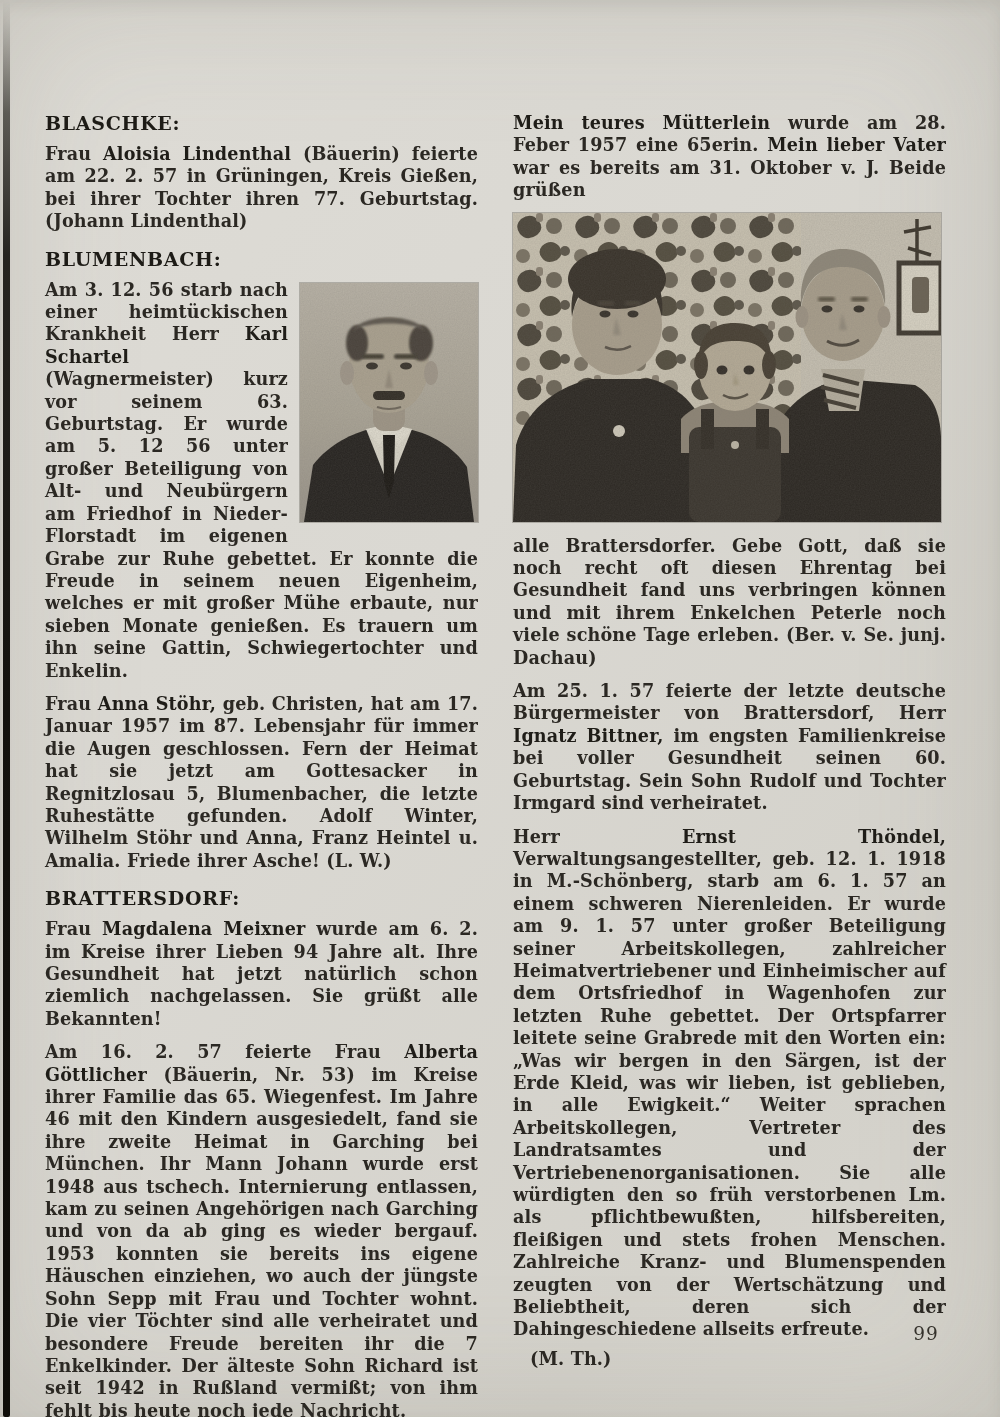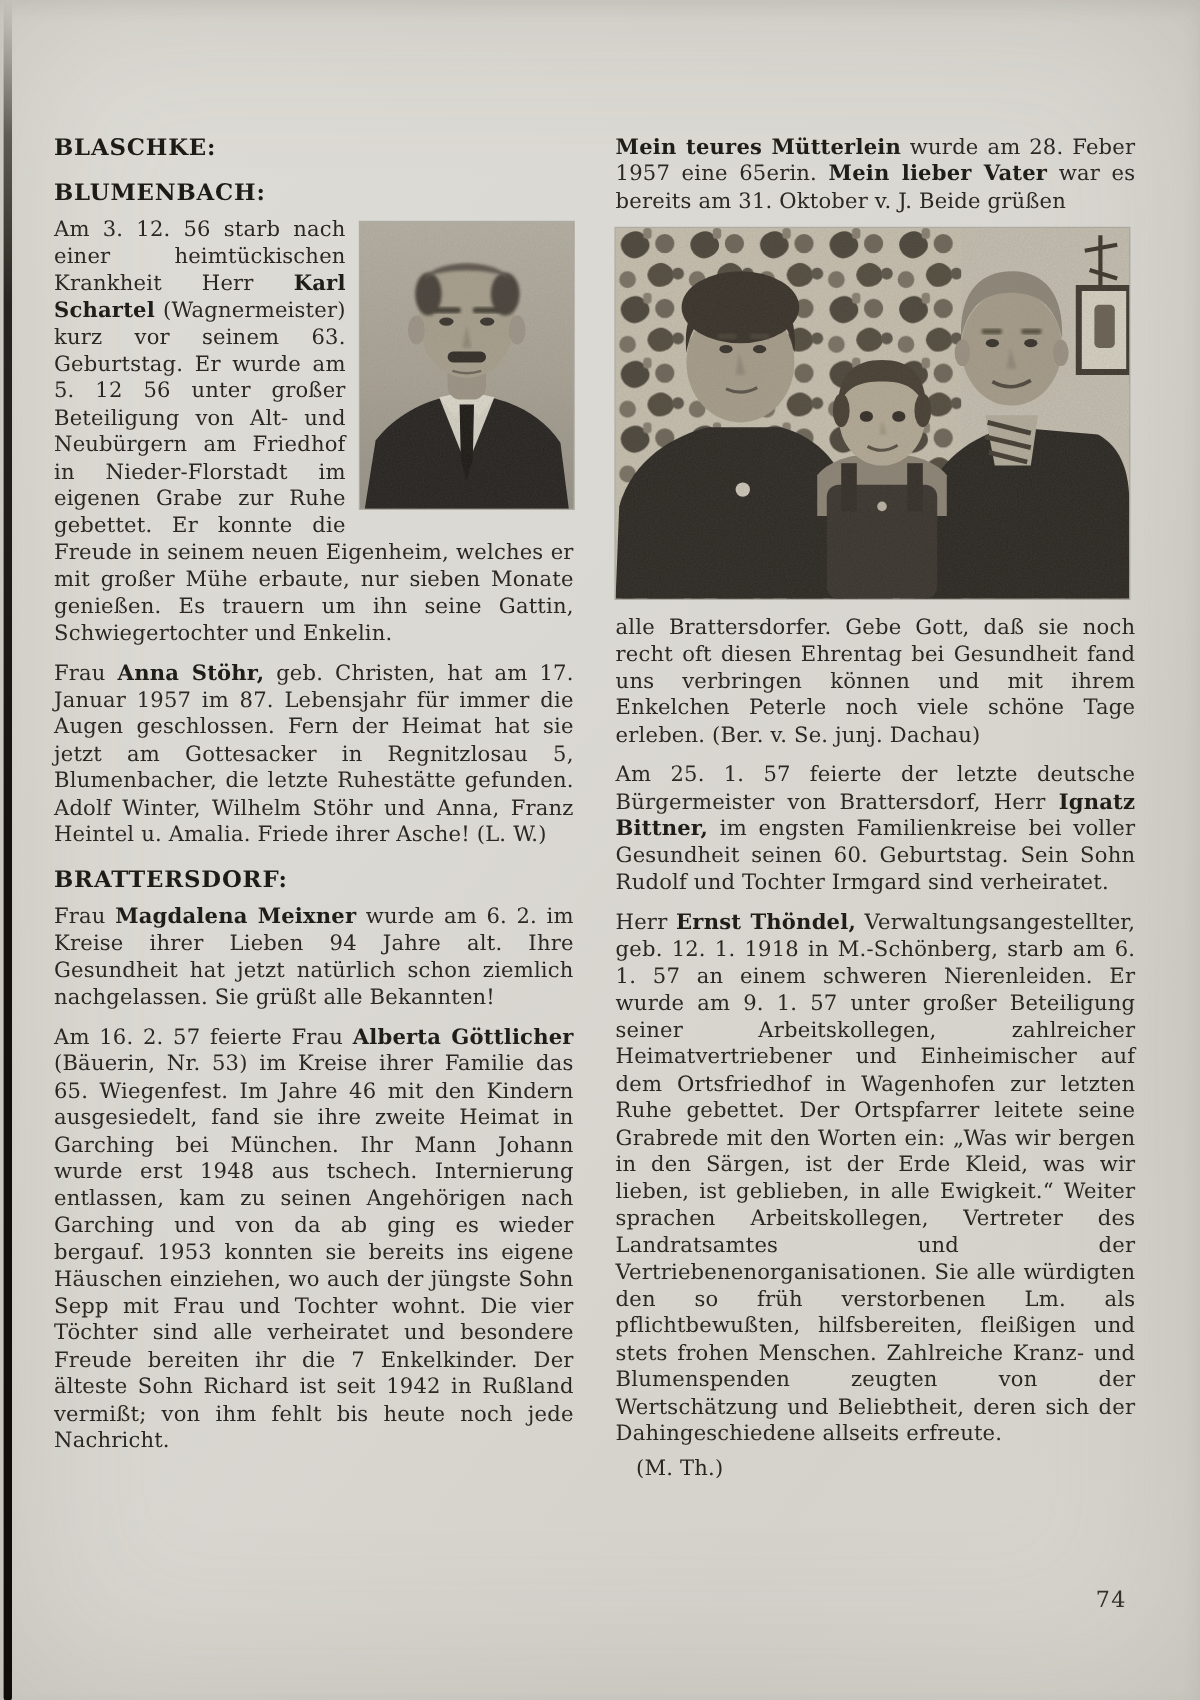--- a/index.html
+++ b/index.html
@@ -21,21 +21,21 @@
     font-size:17.6px;line-height:22.4px;color:#2b2823;
     text-align:justify;letter-spacing:0.15px;
   }
   .col-left{left:45px;}
   .col-right{left:513px;}
   .heading{
     font-weight:bold;font-size:19px;line-height:23px;letter-spacing:0.7px;
     color:#1d1b16;text-align:left;margin:15px 0 8px;
   }
   .heading.first{margin-top:0;}
-  .para{margin:0 0 11px;}
+  .para{margin:0 0 11px;font-weight:bold;}
   .para b{color:#1f1d18;}
   .portrait-wrap{
     float:right;width:178px;height:239px;margin:4px 0 6px 12px;
     background:#aaa498;box-shadow:0 0 0 1px rgba(90,86,76,0.35);
   }
   .family-wrap{
     width:428px;height:309px;margin:3px 0 13px;
     background:#c2bcae;box-shadow:0 0 0 1px rgba(90,86,76,0.35);
   }
   .byline{text-align:left;margin:-4px 17px 0;}
@@ -46,20 +46,21 @@
   svg{display:block;}
 </style>
 </head>
 <body>
 
 <div class="page">
   <div class="edge-shadow"></div>
 
   <div class="col col-left">
     <div class="heading first">BLASCHKE:</div>
+    <p class="para"><span>Frau </span><b>Aloisia Lindenthal</b><span> (Bäuerin) feierte am 22. 2. 57 in Grüningen, Kreis Gießen, bei ihrer Tochter ihren 77. Geburtstag. (Johann Lindenthal)</span></p>
 
     <div class="heading">BLUMENBACH:</div>
     <p class="para">
       <span class="portrait-wrap">
         <svg viewBox="0 0 178 239" width="178" height="239">
           <defs>
             <linearGradient id="pbg" x1="0" y1="0" x2="0" y2="1">
               <stop offset="0" stop-color="#b8b2a6"></stop>
               <stop offset="0.55" stop-color="#aba597"></stop>
               <stop offset="1" stop-color="#9a948a"></stop>
@@ -175,14 +176,14 @@
         <rect width="428" height="309" filter="url(#grain2)" opacity="0.5"></rect>
       </svg>
     </div>
 
     <p class="para"><span>alle Brattersdorfer. Gebe Gott, daß sie noch recht oft diesen Ehrentag bei Gesundheit fand uns verbringen können und mit ihrem Enkelchen Peterle noch viele schöne Tage erleben. (Ber. v. Se. junj. Dachau)</span></p>
     <p class="para"><span>Am 25. 1. 57 feierte der letzte deutsche Bürgermeister von Brattersdorf, Herr </span><b>Ignatz Bittner,</b><span> im engsten Familienkreise bei voller Gesundheit seinen 60. Geburtstag. Sein Sohn Rudolf und Tochter Irmgard sind verheiratet.</span></p>
     <p class="para"><span>Herr </span><b>Ernst Thöndel,</b><span> Verwaltungsangestellter, geb. 12. 1. 1918 in M.-Schönberg, starb am 6. 1. 57 an einem schweren Nierenleiden. Er wurde am 9. 1. 57 unter großer Beteiligung seiner Arbeitskollegen, zahlreicher Heimatvertriebener und Einheimischer auf dem Ortsfriedhof in Wagenhofen zur letzten Ruhe gebettet. Der Ortspfarrer leitete seine Grabrede mit den Worten ein: „Was wir bergen in den Särgen, ist der Erde Kleid, was wir lieben, ist geblieben, in alle Ewigkeit.“ Weiter sprachen Arbeitskollegen, Vertreter des Landratsamtes und der Vertriebenenorganisationen. Sie alle würdigten den so früh verstorbenen Lm. als pflichtbewußten, hilfsbereiten, fleißigen und stets frohen Menschen. Zahlreiche Kranz- und Blumenspenden zeugten von der Wertschätzung und Beliebtheit, deren sich der Dahingeschiedene allseits erfreute.</span></p>
     <p class="para byline">(M. Th.)</p>
   </div>
 
-  <div class="page-number">74</div>
+  <div class="page-number">99</div>
 </div>
 
 </body></html>

